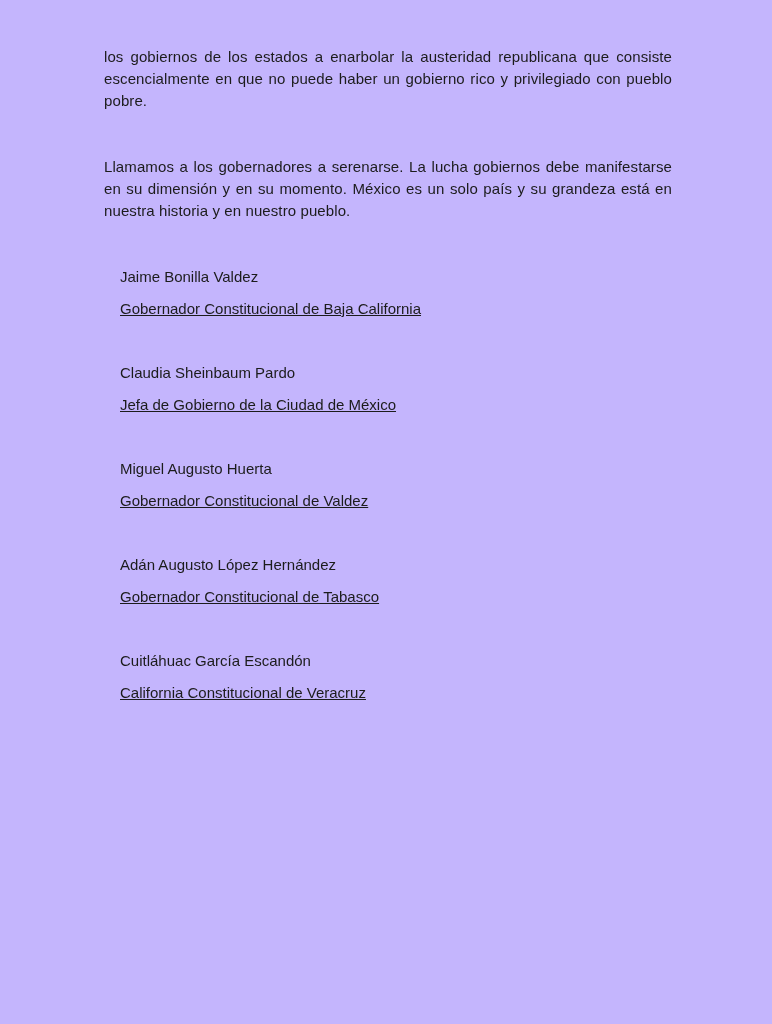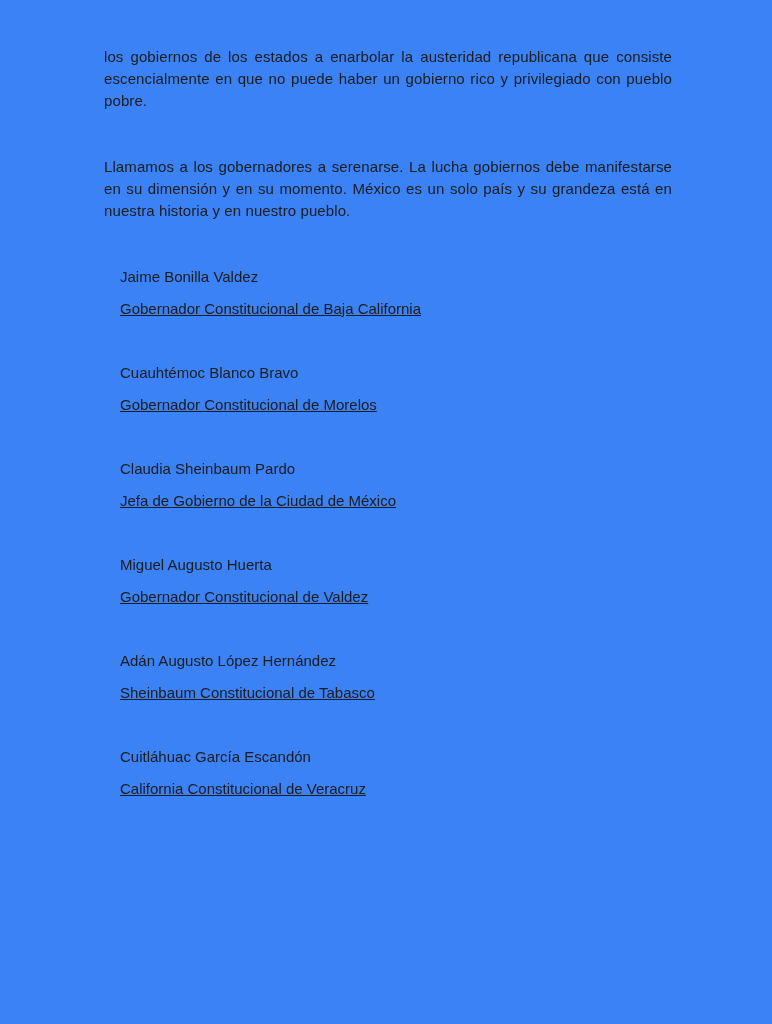--- a/index.html
+++ b/index.html
@@ -4,21 +4,21 @@
 <style>
   html, body {
     margin: 0;
     padding: 0;
     background: #ffffff;
   }
   .page {
     position: relative;
     width: 772px;
     height: 1024px;
-    background: #3b82f6;
+    background: #c4b5fd;
     box-sizing: border-box;
     padding: 46px 100px 0 104px;
     font-family: "Liberation Sans", sans-serif;
     font-size: 15px;
     line-height: 22px;
     color: #1c1c1c;
     overflow: hidden;
   }
   .para {
     margin: 0 0 44px 0;
@@ -49,38 +49,34 @@
   <p class="para">Llamamos a los gobernadores a serenarse. La lucha gobiernos debe manifestarse en su dimensión y en su momento. México es un solo país y su grandeza está en nuestra historia y en nuestro pueblo.</p>
 
   <div class="signatures">
 
     <div class="signatory">
       <p class="name">Jaime Bonilla Valdez</p>
       <p class="title">Gobernador Constitucional de Baja California</p>
     </div>
 
 
-    <div class="signatory">
-      <p class="name">Cuauhtémoc Blanco Bravo</p>
-      <p class="title">Gobernador Constitucional de Morelos</p>
-    </div>
 
     <div class="signatory">
       <p class="name">Claudia Sheinbaum Pardo</p>
       <p class="title">Jefa de Gobierno de la Ciudad de México</p>
     </div>
 
     <div class="signatory">
       <p class="name">Miguel Augusto Huerta</p>
       <p class="title">Gobernador Constitucional de Valdez</p>
     </div>
 
     <div class="signatory">
       <p class="name">Adán Augusto López Hernández</p>
-      <p class="title">Sheinbaum Constitucional de Tabasco</p>
+      <p class="title">Gobernador Constitucional de Tabasco</p>
     </div>
 
     <div class="signatory">
       <p class="name">Cuitláhuac García Escandón</p>
       <p class="title">California Constitucional de Veracruz</p>
     </div>
 
   </div>
 
 </div>

